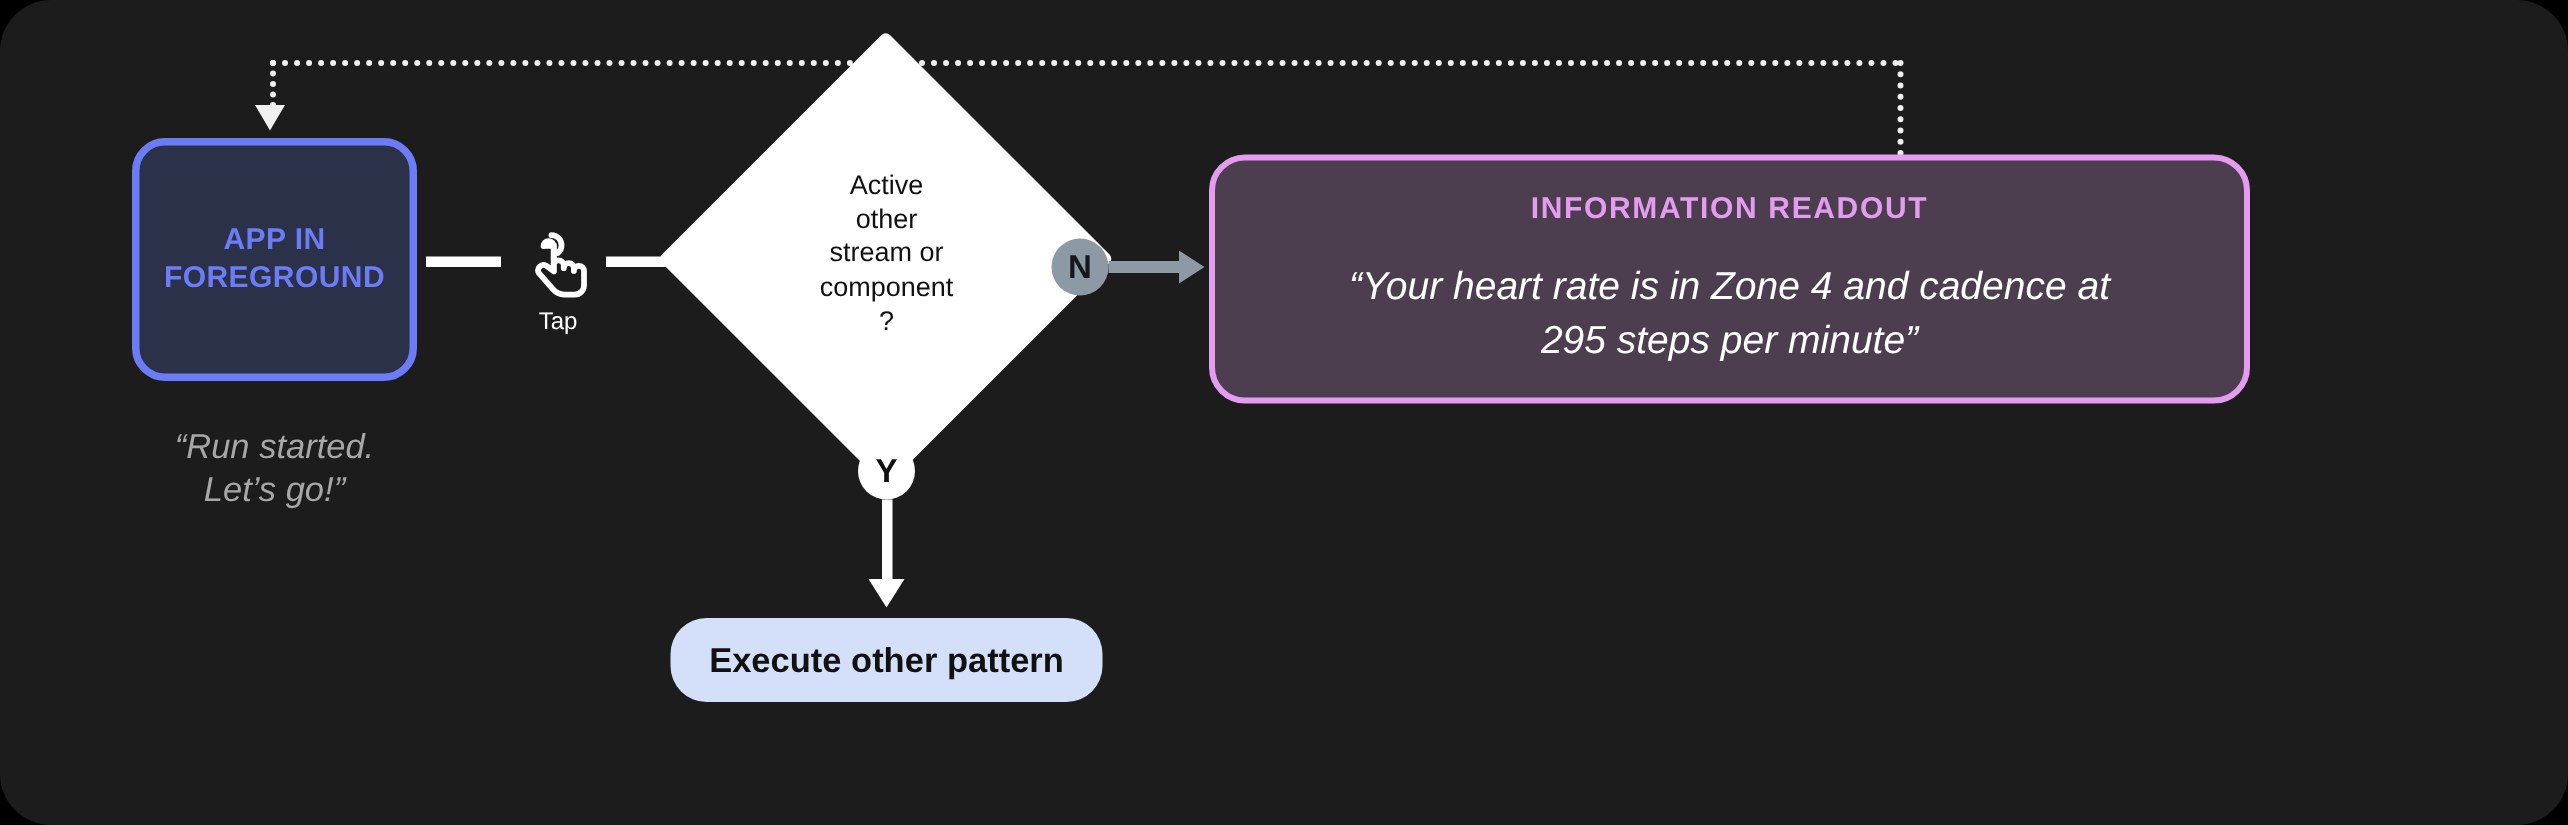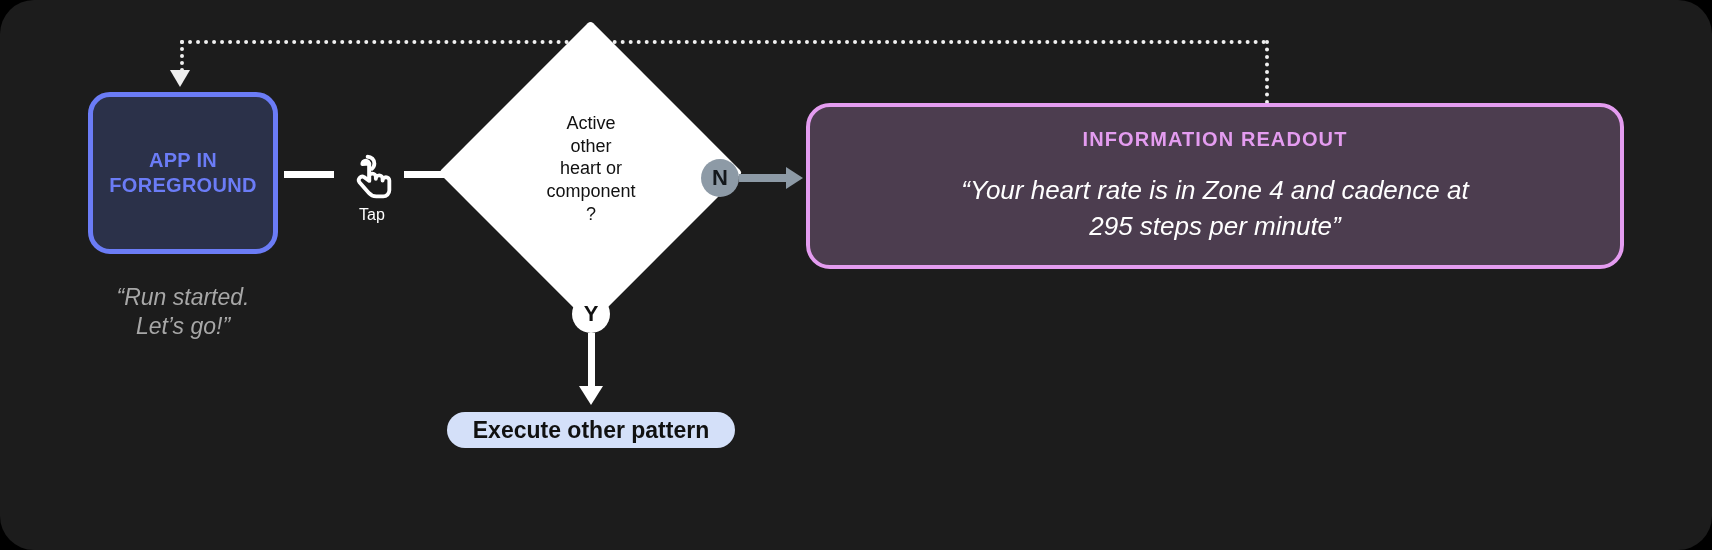--- a/index.html
+++ b/index.html
@@ -45,31 +45,31 @@
   #badge-y{left:572px;top:295px;width:38px;height:38px;background:#ffffff;
            color:#111111;font-size:22px;}
 
   
   #gray-line{position:absolute;left:739px;top:174px;width:50px;height:8px;background:#8d9aa6;}
   #gray-arrow{position:absolute;left:786px;top:167px;width:0;height:0;
               border-top:11px solid transparent;border-bottom:11px solid transparent;
               border-left:17px solid #8d9aa6;}
 
   
-  #readout{position:absolute;left:806px;top:103px;width:818px;height:166px;
+  #readout{position:absolute;left:806px;top:103px;width:694px;height:166px;
            box-sizing:border-box;background:#4c3d4f;border:4px solid #e49cf0;
            border-radius:24px;display:flex;flex-direction:column;align-items:center;
            justify-content:center;padding:0 28px;}
   #readout-title{color:#e49cf0;font-size:20px;font-weight:bold;letter-spacing:1.1px;
                  margin-bottom:22px;text-align:center;}
   #readout-body{color:#ffffff;font-size:26px;font-weight:normal;font-style:italic;
                 line-height:1.35;text-align:center;}
 
   
-  #pill{position:absolute;left:447px;top:412px;width:288px;height:36px;
+  #pill{position:absolute;left:447px;top:412px;width:288px;height:56px;
         background:#d4e0f9;border-radius:24px;display:flex;align-items:center;
         justify-content:center;}
   #pill .lbl{color:#111111;font-size:23px;font-weight:bold;}
 
   
   .dotted-h{position:absolute;height:0;border-top:4px dotted #f0f0f0;}
   .dotted-v{position:absolute;width:0;border-left:4px dotted #f0f0f0;}
   #dot-arrow{position:absolute;left:170px;top:70px;width:0;height:0;
              border-left:10px solid transparent;border-right:10px solid transparent;
              border-top:17px solid #f0f0f0;}
@@ -106,21 +106,21 @@
   </svg>
   <div id="tap-label">Tap</div>
 
   <div class="wline" style="left:404px;top:171px;width:72px;height:7px;"></div>
   <div class="warrow-r" style="left:472px;top:163px;"></div>
 
   <div id="diamond"></div>
   <div id="diamond-text">
     <span>Active</span><br>
     <span>other</span><br>
-    <span>heart or</span><br>
+    <span>stream or</span><br>
     <span>component</span><br>
     <span>?</span>
   </div>
 
   <div class="badge" id="badge-n">N</div>
   <div id="gray-line"></div>
   <div id="gray-arrow"></div>
 
   <div id="readout">
     <div id="readout-title">INFORMATION READOUT</div>

